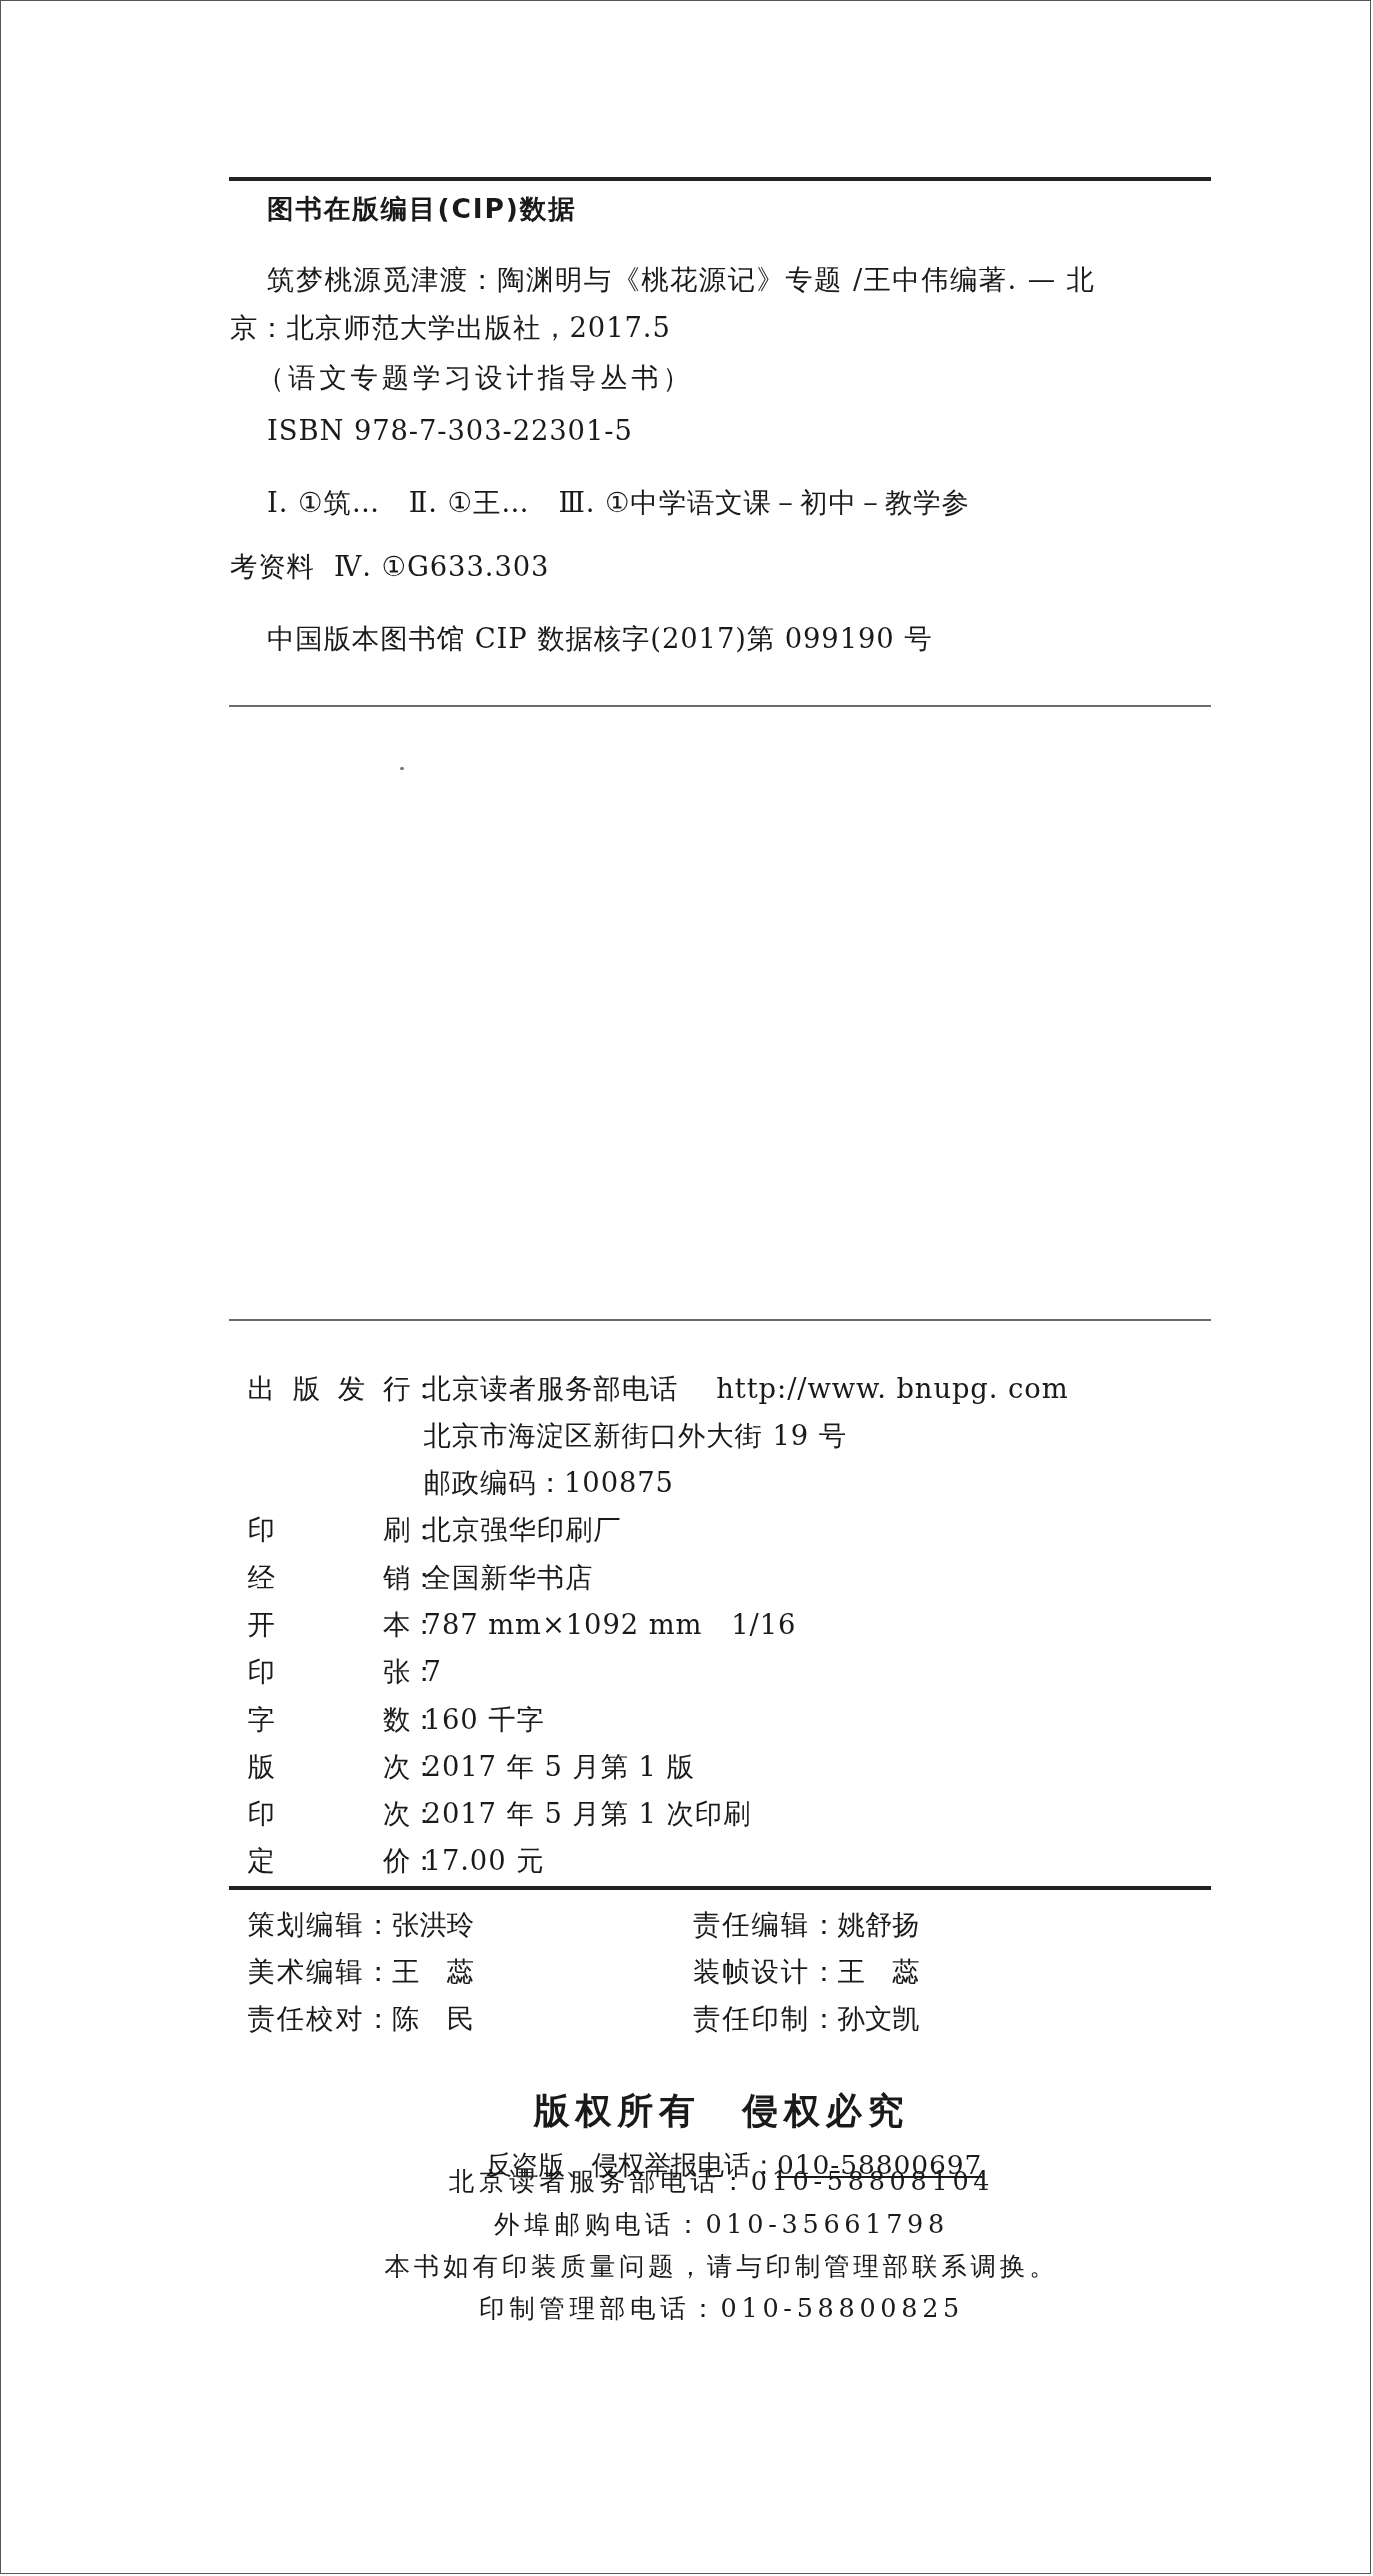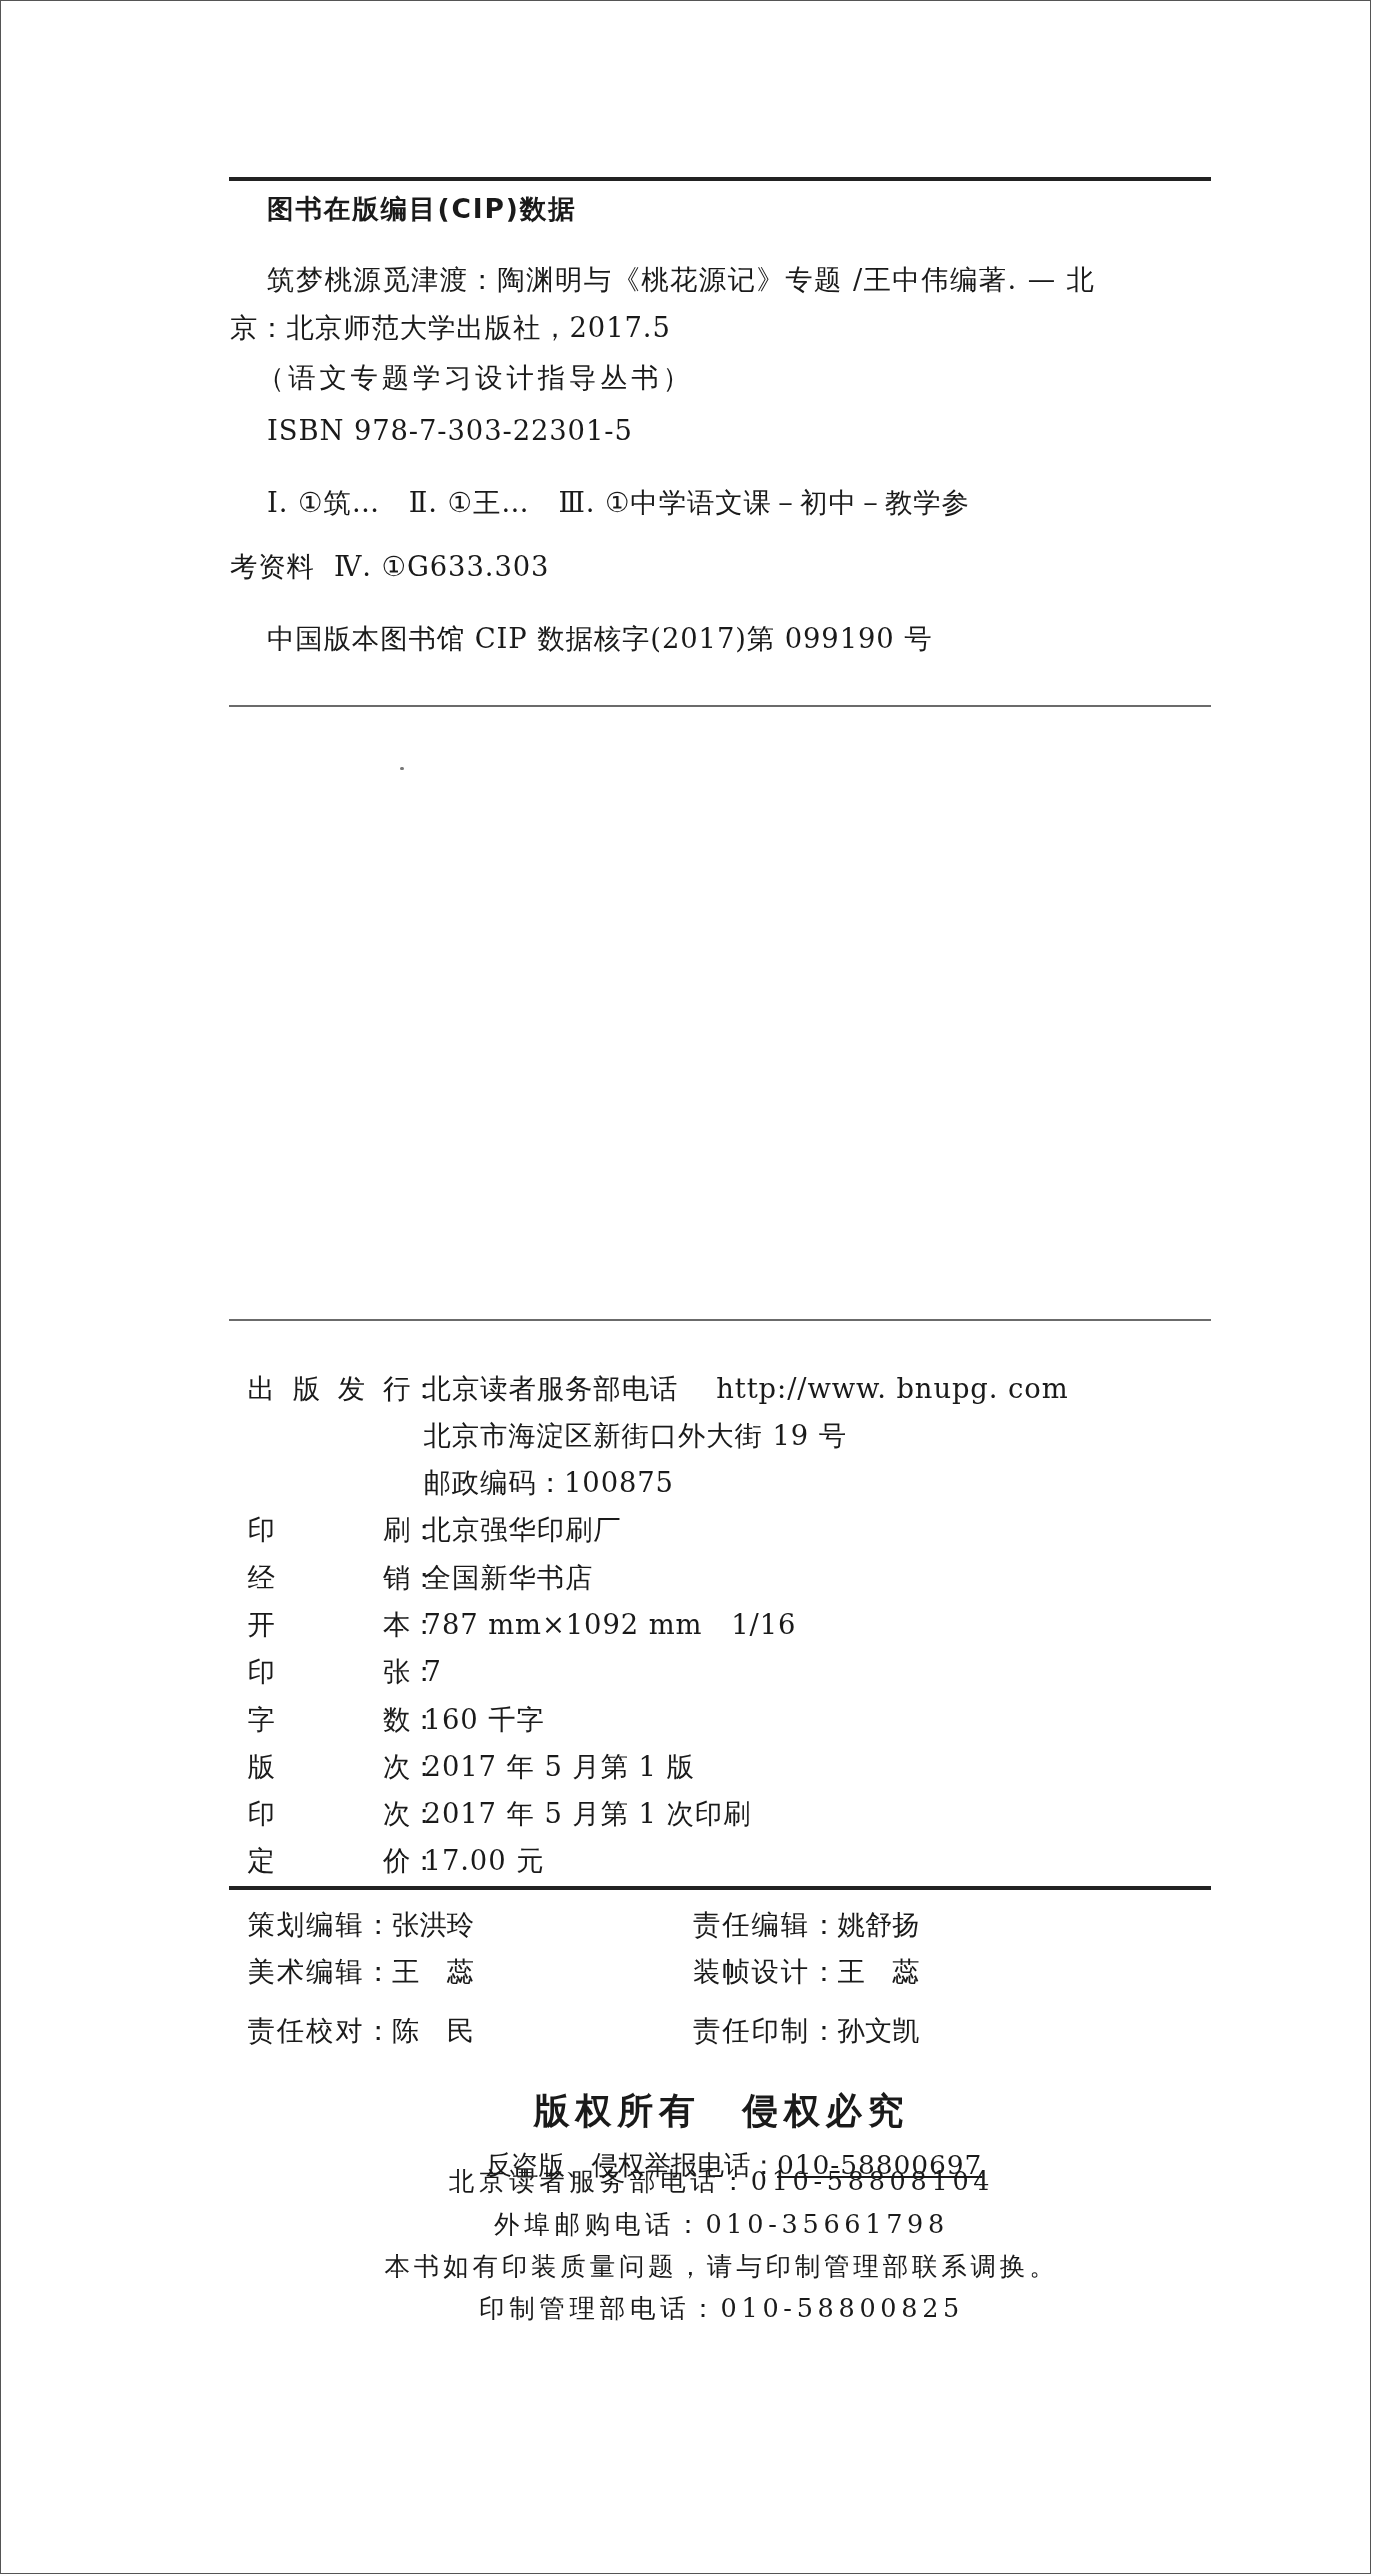--- a/index.html
+++ b/index.html
@@ -100,21 +100,21 @@
 <div class="rule thick" style="top:1886px;"></div>
 
 <div class="credit-row" style="top:1911px;">
   <span class="cell"><span class="lab">策划编辑</span><span>：</span><span>张洪玲</span></span>
   <span class="cell c2"><span class="lab">责任编辑</span><span>：</span><span>姚舒扬</span></span>
 </div>
 <div class="credit-row" style="top:1958px;">
   <span class="cell"><span class="lab">美术编辑</span><span>：</span><span>王　蕊</span></span>
   <span class="cell c2"><span class="lab">装帧设计</span><span>：</span><span>王　蕊</span></span>
 </div>
-<div class="credit-row" style="top:2005px;margin-top:12px;">
+<div class="credit-row" style="top:2005px;">
   <span class="cell"><span class="lab">责任校对</span><span>：</span><span>陈　民</span></span>
   <span class="cell c2"><span class="lab">责任印制</span><span>：</span><span>孙文凯</span></span>
 </div>
 
 <div class="copy title" style="top:2073px;">版权所有　侵权必究</div>
 <div class="copy bold-label" style="top:2125px; font-size:26.5px;">
   <span class="lbl">反盗版、侵权举报电话：</span><span style="letter-spacing:0.9px;text-decoration:underline;">010-58800697</span>
 </div>
 <div class="copy normal" style="top:2169px;">北京读者服务部电话：010-58808104</div>
 <div class="copy normal" style="top:2212px;">外埠邮购电话：010-35661798</div>

